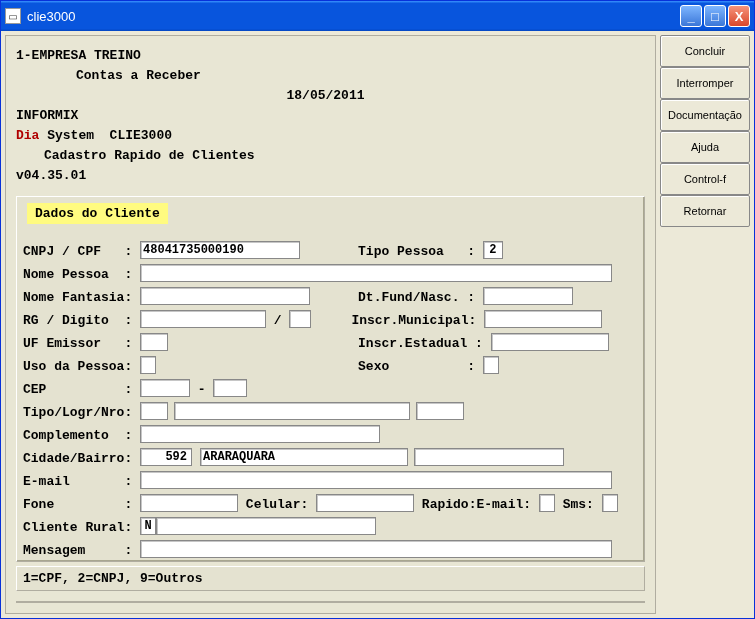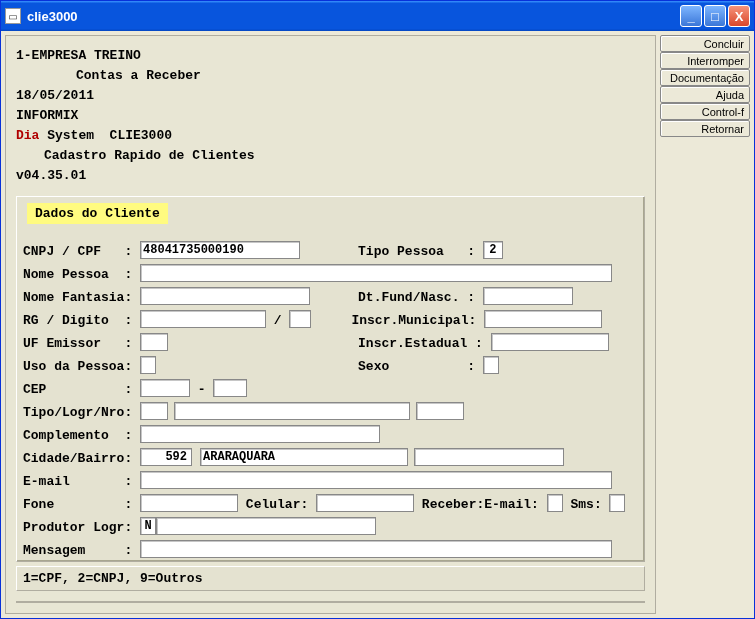--- a/index.html
+++ b/index.html
@@ -31,21 +31,21 @@
     font-size: 13px;
   }
   .titlebar .app-icon {
     width: 16px; height: 16px;
     background: #fff;
     margin-right: 6px;
     border: 1px solid #999;
     display:flex; align-items:center; justify-content:center;
     font-size:10px; color:#333;
   }
-  .titlebar .title { flex: 1; font-weight: bold; }
+  .titlebar .title { flex: 1; font-weight: normal; }
   .winbtns { display: flex; gap: 2px; }
   .winbtn {
     width: 22px; height: 22px;
     border: 1px solid #fff;
     border-radius: 3px;
     display: flex; align-items: center; justify-content: center;
     font-family: Tahoma, sans-serif;
     font-weight: bold;
     font-size: 13px;
     color: #fff;
@@ -73,24 +73,24 @@
   .right-panel {
     width: 90px;
     display: flex;
     flex-direction: column;
     gap: 0px;
   }
   .sidebtn {
     background: #ece9d8;
     border: 1px solid #888;
     border-radius: 2px;
-    height: 17px;
+    height: 32px;
     font-family: Tahoma, sans-serif;
     font-size: 11px;
-    text-align: right;
+    text-align: center;
     padding: 2px 5px;
     cursor: pointer;
     box-shadow: inset 1px 1px #fff;
     margin-bottom: 0px;
   }
   .header-rows { margin-bottom: 10px; line-height: 20px; }
   .header-rows .row { display: flex; justify-content: space-between; white-space: pre; flex-direction: column; }
   .header-rows .row span { display:inline-block; }
   .red { color: #b00000; }
   .section-label {
@@ -155,21 +155,21 @@
     </div>
   </div>
 
   <div class="client">
     <div class="left-panel">
 
       <div class="header-rows">
         <div class="row">
           <span>1-EMPRESA TREINO</span>
           <span style="flex:1;text-align:left;padding-left:60px;">Contas a Receber</span>
-          <span style="padding-right:10px;">18/05/2011</span>
+          <span style="padding-right:10px;text-align:center;">18/05/2011</span>
           <span>INFORMIX</span>
         </div>
         <div class="row">
           <span><span class="red">Dia</span><span> System  CLIE3000</span></span>
           <span style="flex:1;text-align:left;padding-left:28px;">Cadastro Rapido de Clientes</span>
           <span>v04.35.01</span>
         </div>
       </div>
 
       <div class="form-area">
@@ -257,29 +257,29 @@
         <div class="frow">
           <span class="lbl">E-mail       : </span>
           <input class="inp" style="width: 472px;" value="">
         </div>
 
         <div class="frow">
           <span class="lbl">Fone         : </span>
           <input class="inp" style="width: 98px;" value="">
           <span class="lbl"> Celular: </span>
           <input class="inp" style="width: 98px;" value="">
-          <span class="lbl"> Receber:E-mail: </span>
+          <span class="lbl"> Rapido:E-mail: </span>
           <input class="inp" style="width: 16px;" value="">
           <span class="lbl"> Sms: </span>
           <input class="inp" style="width: 16px;" value="">
         </div>
 
 
         <div class="frow">
-          <span class="lbl">Produtor Logr: </span>
+          <span class="lbl">Cliente Rural: </span>
           <input class="inp" style="width: 16px; text-align: center;" value="N">
           <input class="inp" style="width: 220px;" value="">
         </div>
 
         <div class="frow">
           <span class="lbl">Mensagem     : </span>
           <input class="inp" style="width: 472px;" value="">
         </div>
 
         </div>

